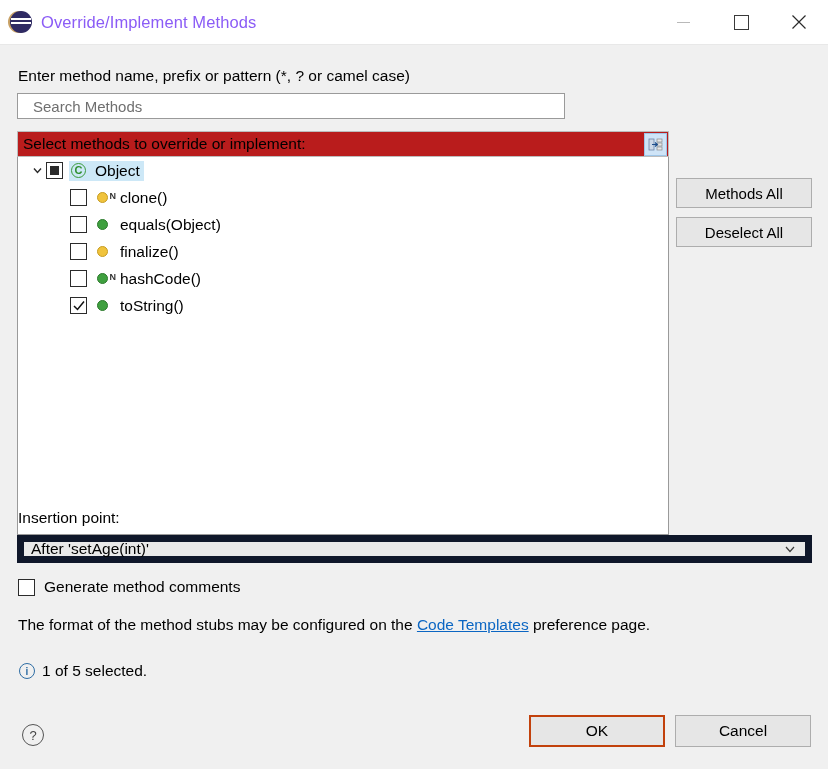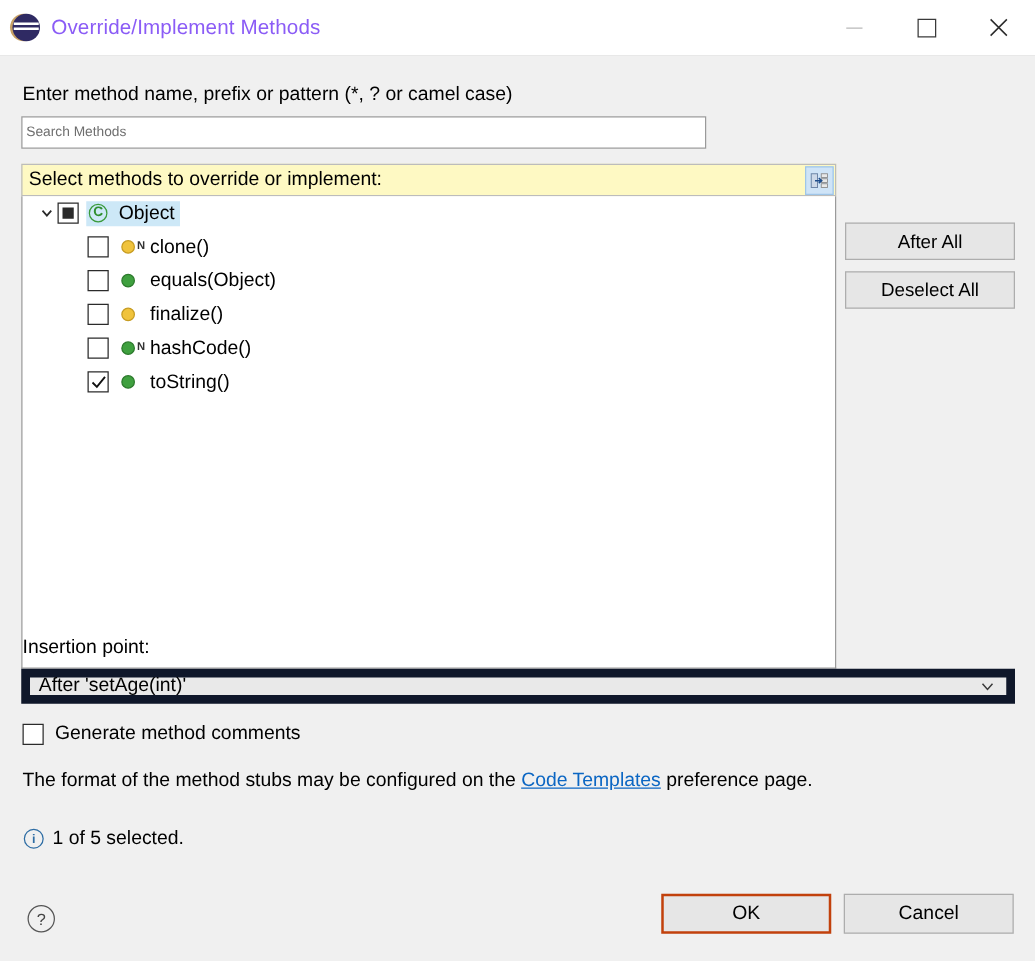--- a/index.html
+++ b/index.html
@@ -93,36 +93,36 @@
     font-size: 15.5px;
   }
   .search-input {
     position: absolute;
     left: 17px; top: 48px;
     width: 548px;
     height: 26px;
     border: 1px solid #9a9a9a;
     background: #ffffff;
     font-family: "Liberation Sans", sans-serif;
-    font-size: 11px;
+    font-size: 15px;
     color: #000;
-    padding: 0 3px;
+    padding: 0 15px;
     box-sizing: border-box;
     outline: none;
   }
   .search-input::placeholder { color: #6f6f6f; opacity: 1; }
 
   
   .tree-header {
     position: absolute;
     left: 17px; top: 86px;
     width: 652px;
     height: 26px;
     border: 1px solid #bcbcbc;
-    background: #fef9c3;
+    background: #b91c1c;
     box-sizing: border-box;
     display: flex;
     align-items: center;
   }
   .tree-header-label {
     margin-left: 5px;
     font-size: 15.5px;
   }
   .filter-toggle {
     position: absolute;
@@ -458,21 +458,21 @@
         </svg>
       </span>
       <span class="mi">
         <span class="dot pub"></span>
       </span>
       <span class="row-label">toString()</span>
     </div>
 
   </div>
 
-  <button class="btn btn-select-all">After All</button>
+  <button class="btn btn-select-all">Methods All</button>
   <button class="btn btn-deselect-all">Deselect All</button>
 
   <div class="lbl-insert">Insertion point:</div>
   <div class="combo">
     <span>After 'setAge(int)'</span>
     <span class="combo-arrow">
       <svg width="12" height="12" viewBox="0 0 12 12">
         <path d="M2 4 L6 8.5 L10 4" stroke="#3a3a3a" stroke-width="1.2" fill="none"></path>
       </svg>
     </span>

